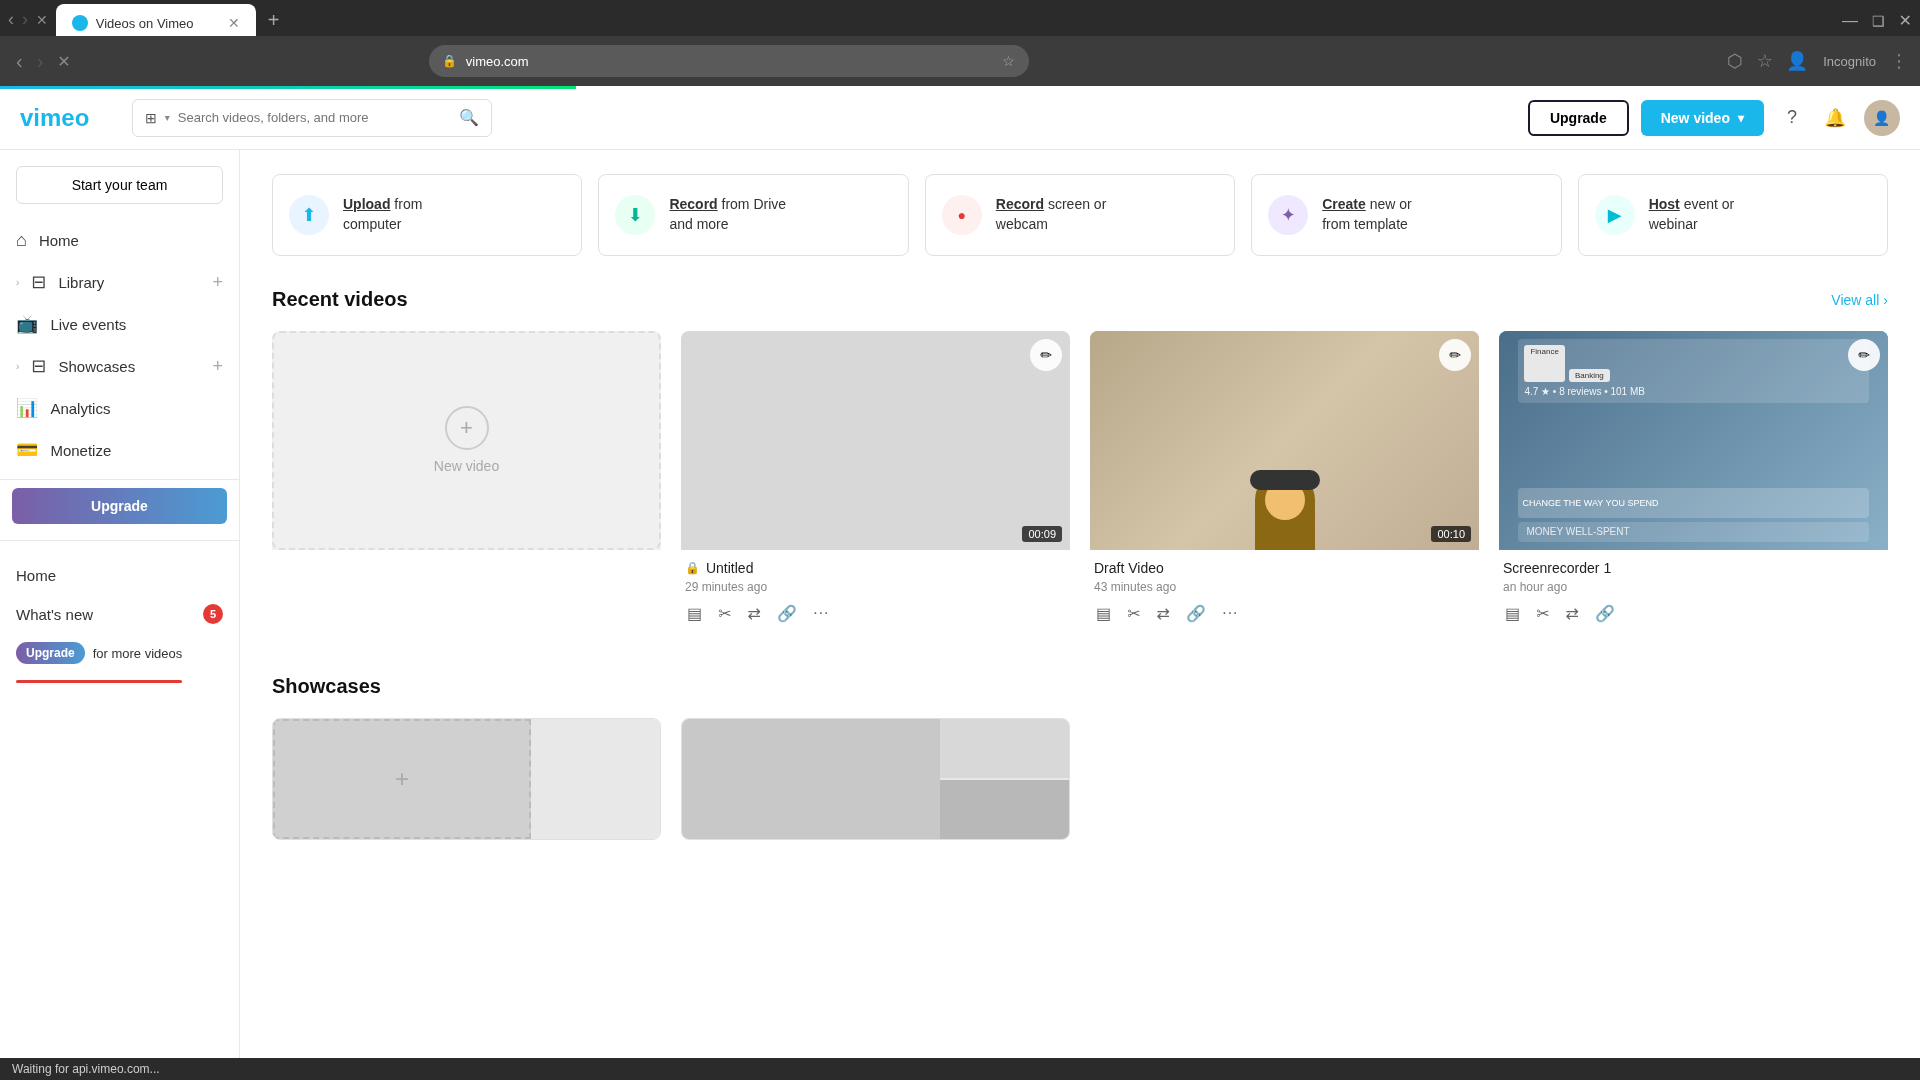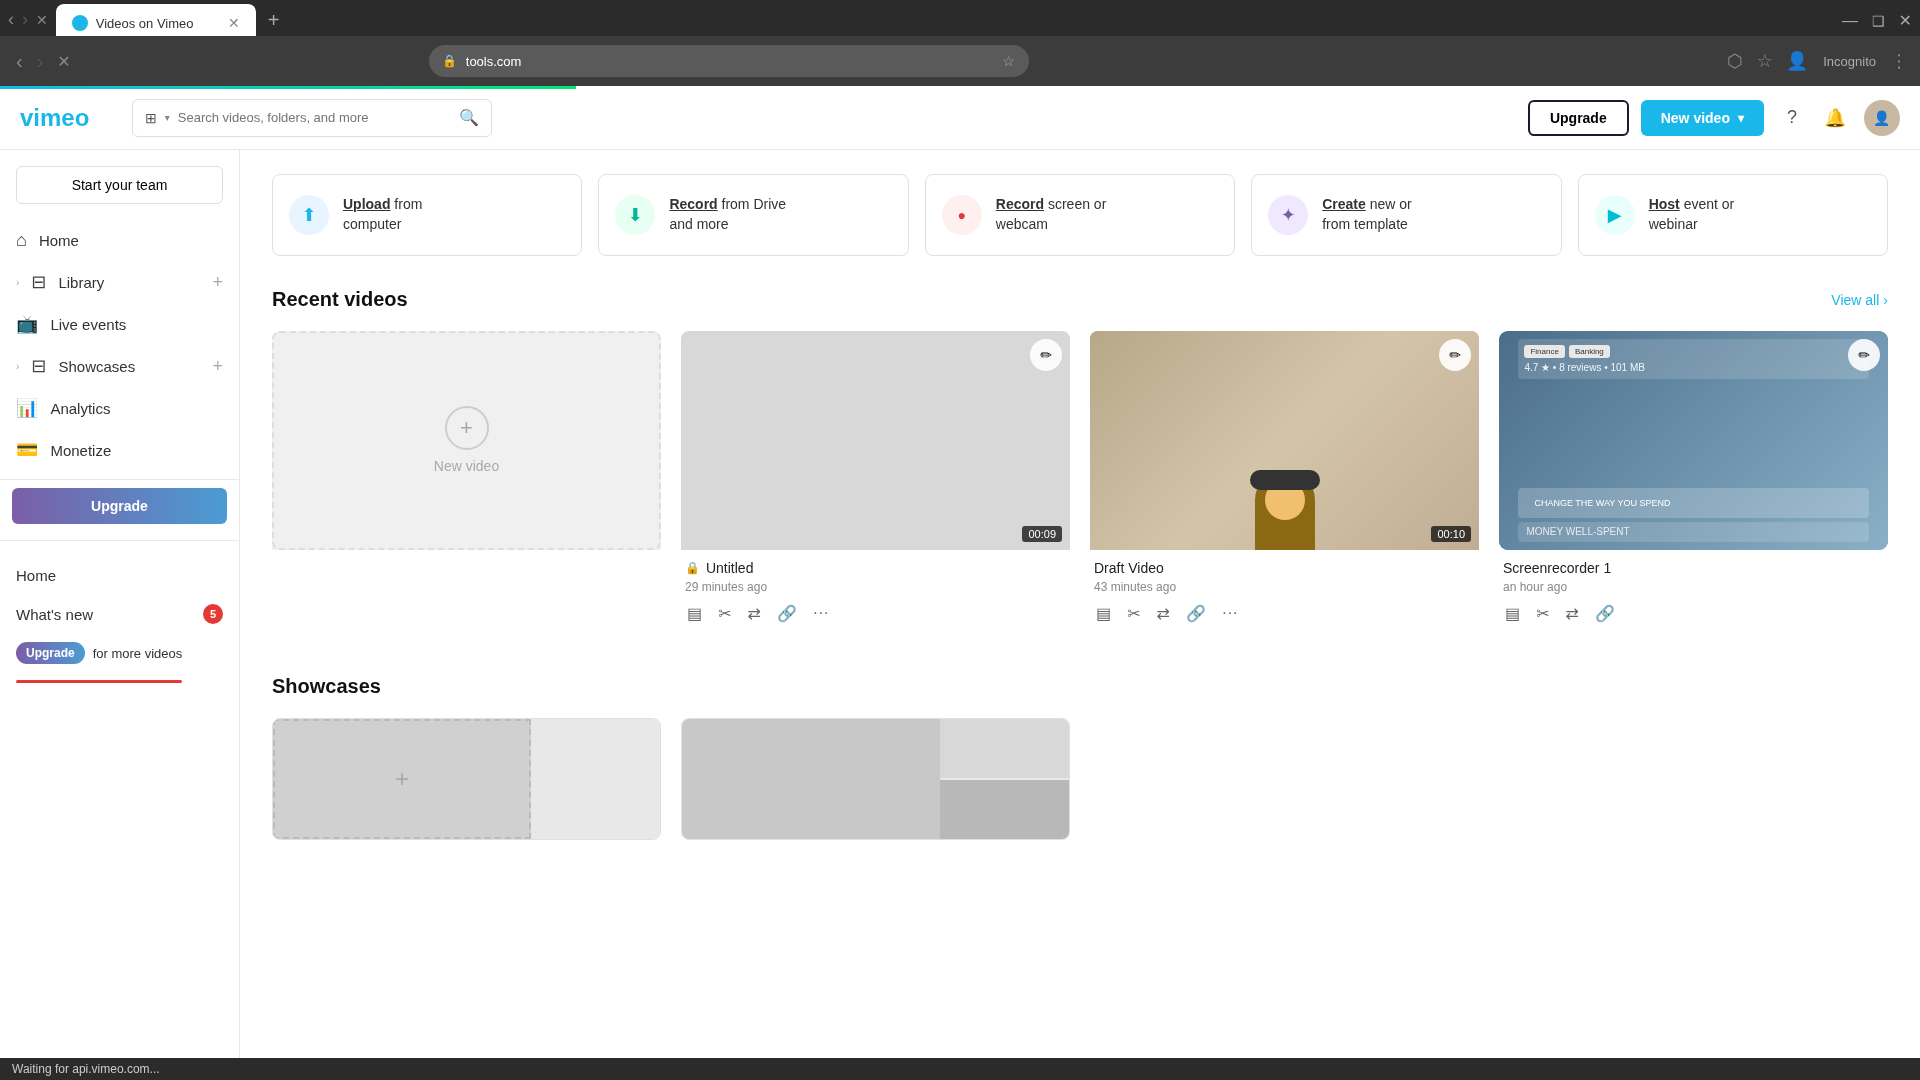--- a/index.html
+++ b/index.html
@@ -377,21 +377,21 @@
 </div>
 
 <div style="background:#3c3c3c; height:50px; display:flex; align-items:center; padding:0 12px; gap:10px;">
   <div style="display:flex; align-items:center; gap:6px;">
     <span style="color:#888; font-size:20px; cursor:pointer; padding:4px;">‹</span>
     <span style="color:#555; font-size:20px; cursor:pointer; padding:4px;">›</span>
     <span style="color:#888; font-size:16px; cursor:pointer; padding:4px;">✕</span>
   </div>
   <div style="flex:1; max-width:600px; margin:0 auto; background:#5a5a5a; border-radius:20px; height:32px; display:flex; align-items:center; padding:0 14px; gap:8px;">
     <span style="color:#aaa; font-size:12px;">🔒</span>
-    <span style="color:#fff; font-size:13px; flex:1;">tools.com</span>
+    <span style="color:#fff; font-size:13px; flex:1;">vimeo.com</span>
     <span style="color:#aaa; font-size:14px; cursor:pointer;">☆</span>
   </div>
   <div style="margin-left:auto; display:flex; align-items:center; gap:14px;">
     <span style="color:#888; cursor:pointer; font-size:18px;">⬡</span>
     <span style="color:#888; cursor:pointer; font-size:18px;">☆</span>
     <span style="color:#888; cursor:pointer; font-size:18px;">👤</span>
     <span style="color:#aaa; font-size:13px;">Incognito</span>
     <span style="color:#888; cursor:pointer; font-size:18px;">⋮</span>
   </div>
 </div>
@@ -593,32 +593,32 @@
               <button class="video-action-btn">▤</button>
               <button class="video-action-btn">✂</button>
               <button class="video-action-btn">⇄</button>
               <button class="video-action-btn">🔗</button>
               <button class="video-action-btn">···</button>
             </div>
           </div>
         </div>
 
         <div class="video-card">
-          <div class="video-thumbnail" style="background:#0ea5e9;border-radius:9px;">
+          <div class="video-thumbnail" style="background:#0ea5e9;">
 
             <div style="width:100%; height:100%; background:linear-gradient(135deg, #4a6e8a, #8ab0c8); display:flex; flex-direction:column; align-items:center; justify-content:center; position:relative; overflow:hidden;">
               <div style="width:90%; background:rgba(255,255,255,0.15); border-radius:4px; padding:6px; position:absolute; top:8px; left:5%; right:5%;">
                 <div style="display:flex; gap:4px; margin-bottom:4px;">
                   <span style="background:#e8e8e8; color:#333; font-size:8px; padding:2px 6px; border-radius:3px;">Finance</span>
-                  <span style="background:#e8e8e8; color:#333; font-size:8px; padding:2px 6px; border-radius:3px;">Banking</span>
+                  <span style="background:#e8e8e8; color:#333; font-size:8px; padding:2px 6px; border-radius:3px;margin-top:24px;">Banking</span>
                 </div>
                 <div style="font-size:10px; color:#fff; opacity:0.9;">4.7 ★ • 8 reviews • 101 MB</div>
               </div>
               <div style="position:absolute; bottom:8px; width:90%; left:5%;">
-                <div style="background:rgba(255,255,255,0.2); height:30px; border-radius:4px; margin-bottom:4px; display:flex; align-items:center; padding:0 16px;">
+                <div style="background:rgba(255,255,255,0.2); height:30px; border-radius:4px; margin-bottom:4px; display:flex; align-items:center; padding:0 4px;">
                   <span style="font-size:9px; color:#fff;">CHANGE THE WAY YOU SPEND</span>
                 </div>
                 <div style="background:rgba(255,255,255,0.15); height:20px; border-radius:4px; display:flex; align-items:center; padding:0 8px;">
                   <span style="font-size:10px; color:#fff; opacity:0.8;">MONEY WELL-SPENT</span>
                 </div>
               </div>
             </div>
             <div class="video-edit-icon">✏</div>
           </div>
           <div class="video-info">

